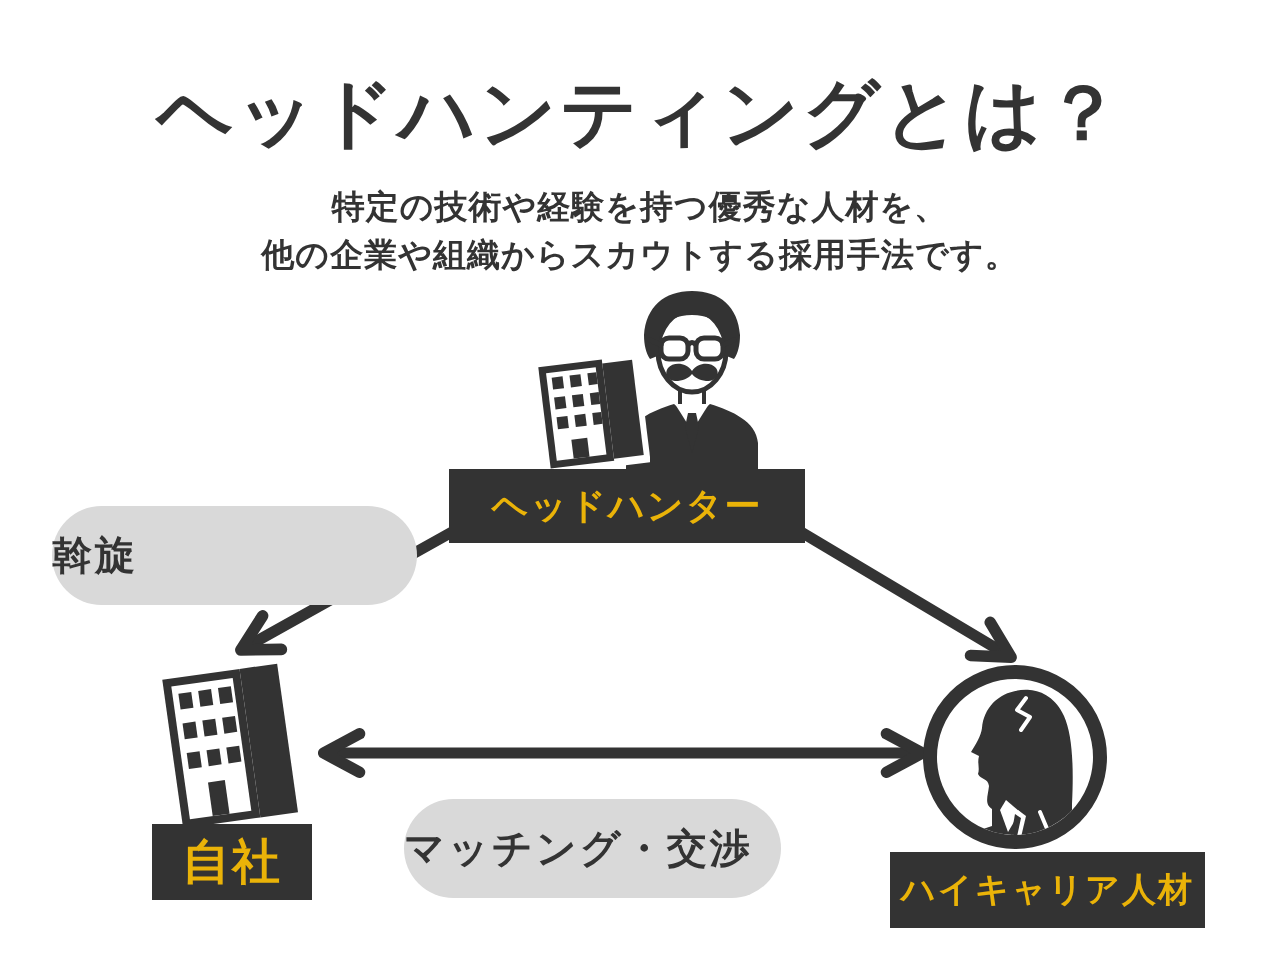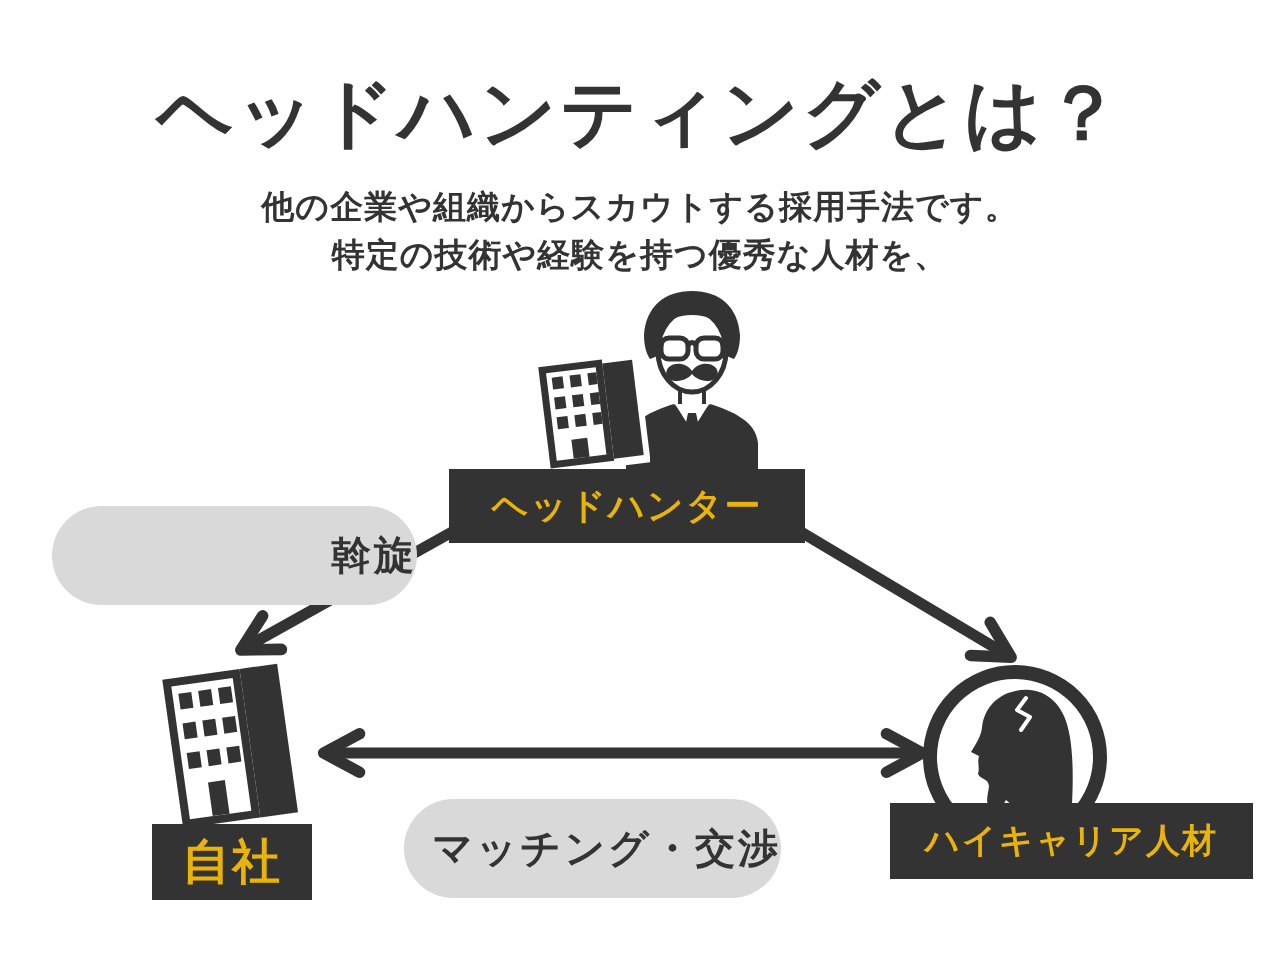--- a/index.html
+++ b/index.html
@@ -16,52 +16,52 @@
   }
   .subtitle{
     position:absolute;left:0;top:158px;width:1280px;text-align:center;
     font-size:33px;font-weight:800;letter-spacing:1px;color:#333333;line-height:48px;
   }
 
   .arrows{position:absolute;left:0;top:0;width:1280px;height:960px;z-index:1;}
 
   .pill{
     position:absolute;z-index:2;background:#d9d9d9;border-radius:52px;
-    display:flex;align-items:center;justify-content:flex-end;
+    display:flex;align-items:center;justify-content:flex-start;
     font-size:40px;font-weight:800;color:#333333;letter-spacing:3px;
   }
   .pill-mediation{left:52px;top:481px;width:365px;height:99px;}
   .pill-approach{left:832px;top:481px;width:371px;height:99px;}
   .pill-matching{left:404px;top:774px;width:377px;height:99px;}
 
   .node-label{
     position:absolute;z-index:3;background:#333333;color:#eab308;
     display:flex;align-items:center;justify-content:center;
     font-weight:800;letter-spacing:2px;
   }
   .label-headhunter{left:449px;top:444px;width:356px;height:74px;font-size:36px;}
   .label-company{left:152px;top:799px;width:160px;height:76px;font-size:48px;}
-  .label-talent{left:890px;top:778px;width:363px;height:76px;font-size:34px;font-family:Liberation Serif, serif;}
+  .label-talent{left:890px;top:827px;width:315px;height:76px;font-size:34px;font-family:Liberation Serif, serif;}
 
   .icon{position:absolute;z-index:2;}
   .icon-man{left:612px;top:262px;width:160px;height:185px;}
   .icon-topbuilding{left:534px;top:326px;width:116px;height:120px;z-index:2;}
   .icon-company{left:150px;top:628px;width:175px;height:185px;}
   .icon-person{left:922px;top:639px;width:186px;height:186px;}
 </style>
 </head>
 <body>
 
 <div class="stage">
 
   <div class="title">ヘッドハンティングとは？</div>
 
   <div class="subtitle">
+    <div>特定の技術や経験を持つ優秀な人材を、</div>
     <div>他の企業や組織からスカウトする採用手法です。</div>
-    <div>特定の技術や経験を持つ優秀な人材を、</div>
   </div>
 
   <svg class="arrows" viewBox="0 0 1280 960">
     <defs>
       <marker id="ah" viewBox="0 0 10 10" refX="6.5" refY="5" markerWidth="5" markerHeight="5" orient="auto-start-reverse" markerUnits="strokeWidth">
         <path d="M1.5,1.5 L8,5 L1.5,8.5" fill="none" stroke="#333333" stroke-width="2.1" stroke-linecap="round" stroke-linejoin="round"></path>
       </marker>
     </defs>
     <line x1="452" y1="507" x2="248" y2="621" stroke="#333333" stroke-width="11" stroke-linecap="round" marker-end="url(#ah)"></line>
     <line x1="801" y1="507" x2="1004" y2="628" stroke="#333333" stroke-width="11" stroke-linecap="round" marker-end="url(#ah)"></line>

